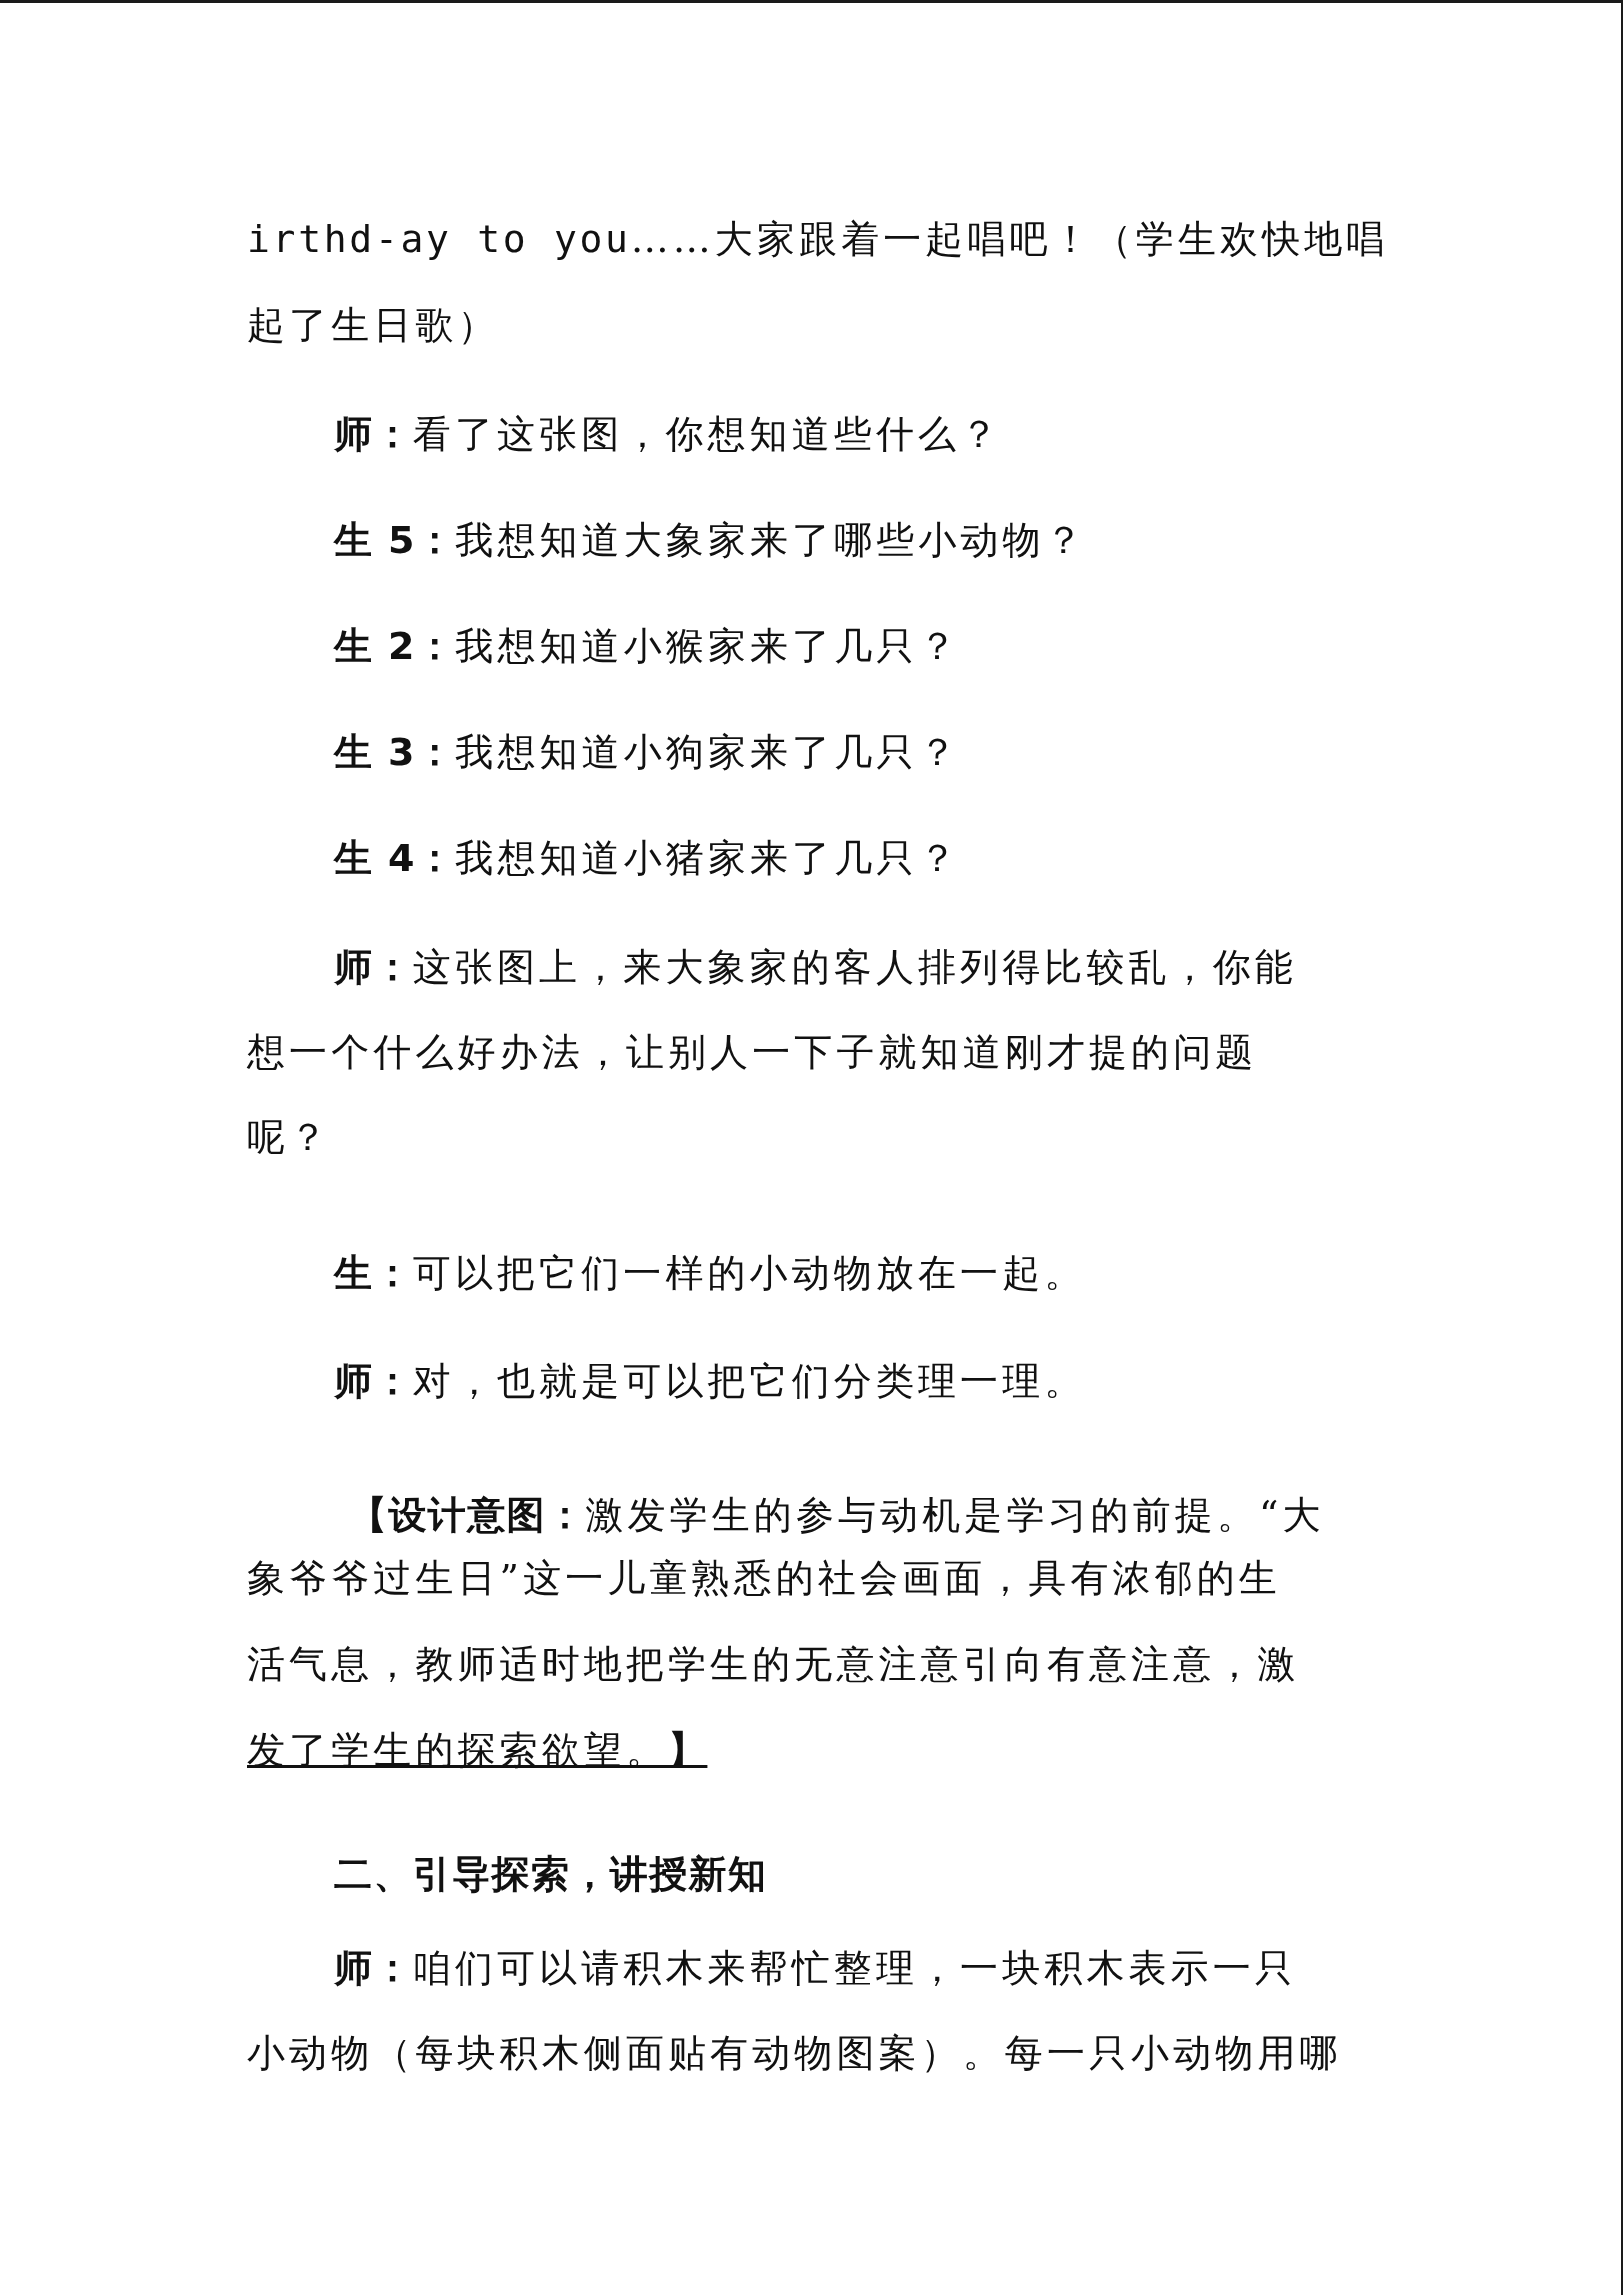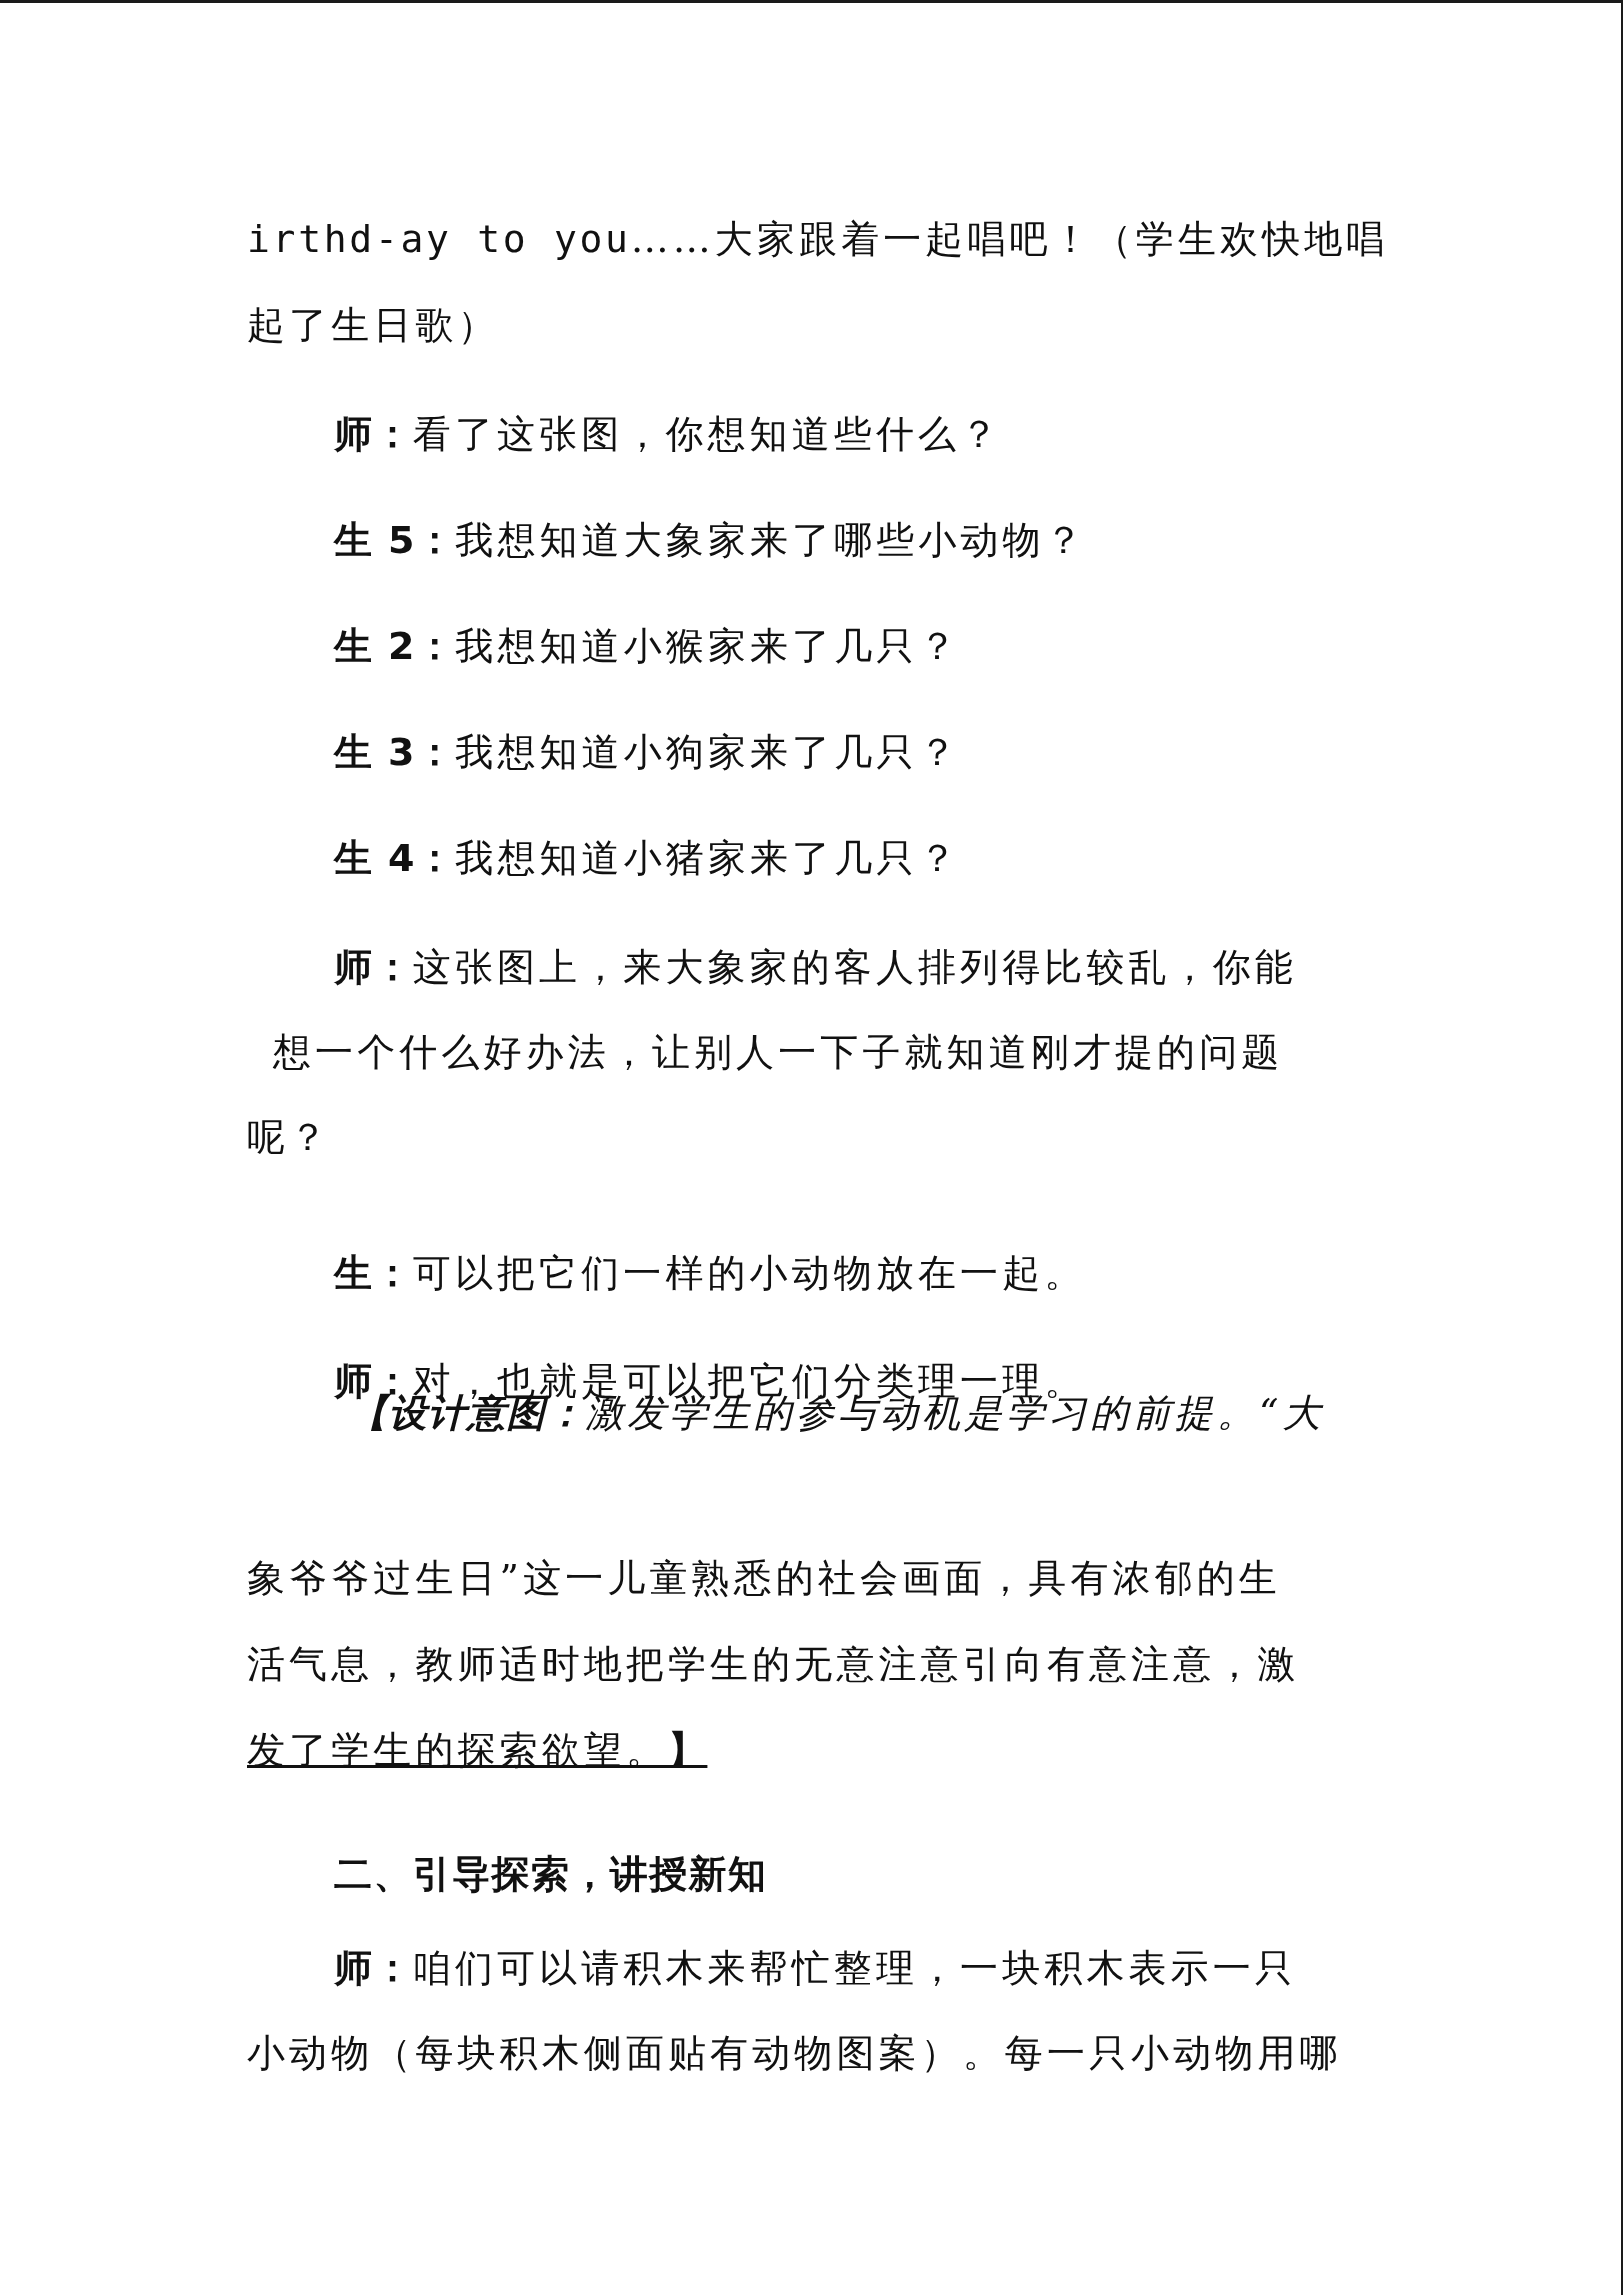--- a/index.html
+++ b/index.html
@@ -91,36 +91,36 @@
     <span class="bold">生 3：</span><span>我想知道小狗家来了几只？</span>
   </div>
 
   <div class="line indent" style="top:834px;">
     <span class="bold">生 4：</span><span>我想知道小猪家来了几只？</span>
   </div>
 
   <div class="line indent" style="top:943px;">
     <span class="bold">师：</span><span>这张图上，来大象家的客人排列得比较乱，你能</span>
   </div>
-  <div class="line" style="top:1028px;margin-left:26px;">
+  <div class="line" style="top:1028px;">
     <span>想一个什么好办法，让别人一下子就知道刚才提的问题</span>
   </div>
   <div class="line" style="top:1113px;">
     <span>呢？</span>
   </div>
 
   <div class="line indent" style="top:1249px;">
     <span class="bold">生：</span><span>可以把它们一样的小动物放在一起。</span>
   </div>
 
   <div class="line indent" style="top:1357px;text-align:center;">
     <span class="bold">师：</span><span>对，也就是可以把它们分类理一理。</span>
   </div>
 
-  <div class="line indent-bracket" style="top:1389px;font-style:italic;">
+  <div class="line indent-bracket" style="top:1491px;">
     <span class="bold">【设计意图：</span><span>激发学生的参与动机是学习的前提。“大</span>
   </div>
   <div class="line" style="top:1554px;">
     <span>象爷爷过生日”这一儿童熟悉的社会画面，具有浓郁的生</span>
   </div>
   <div class="line" style="top:1640px;">
     <span>活气息，教师适时地把学生的无意注意引向有意注意，激</span>
   </div>
   <div class="line" style="top:1726px;text-decoration:underline;">
     <span>发了学生的探索欲望。</span><span class="bold">】</span>

